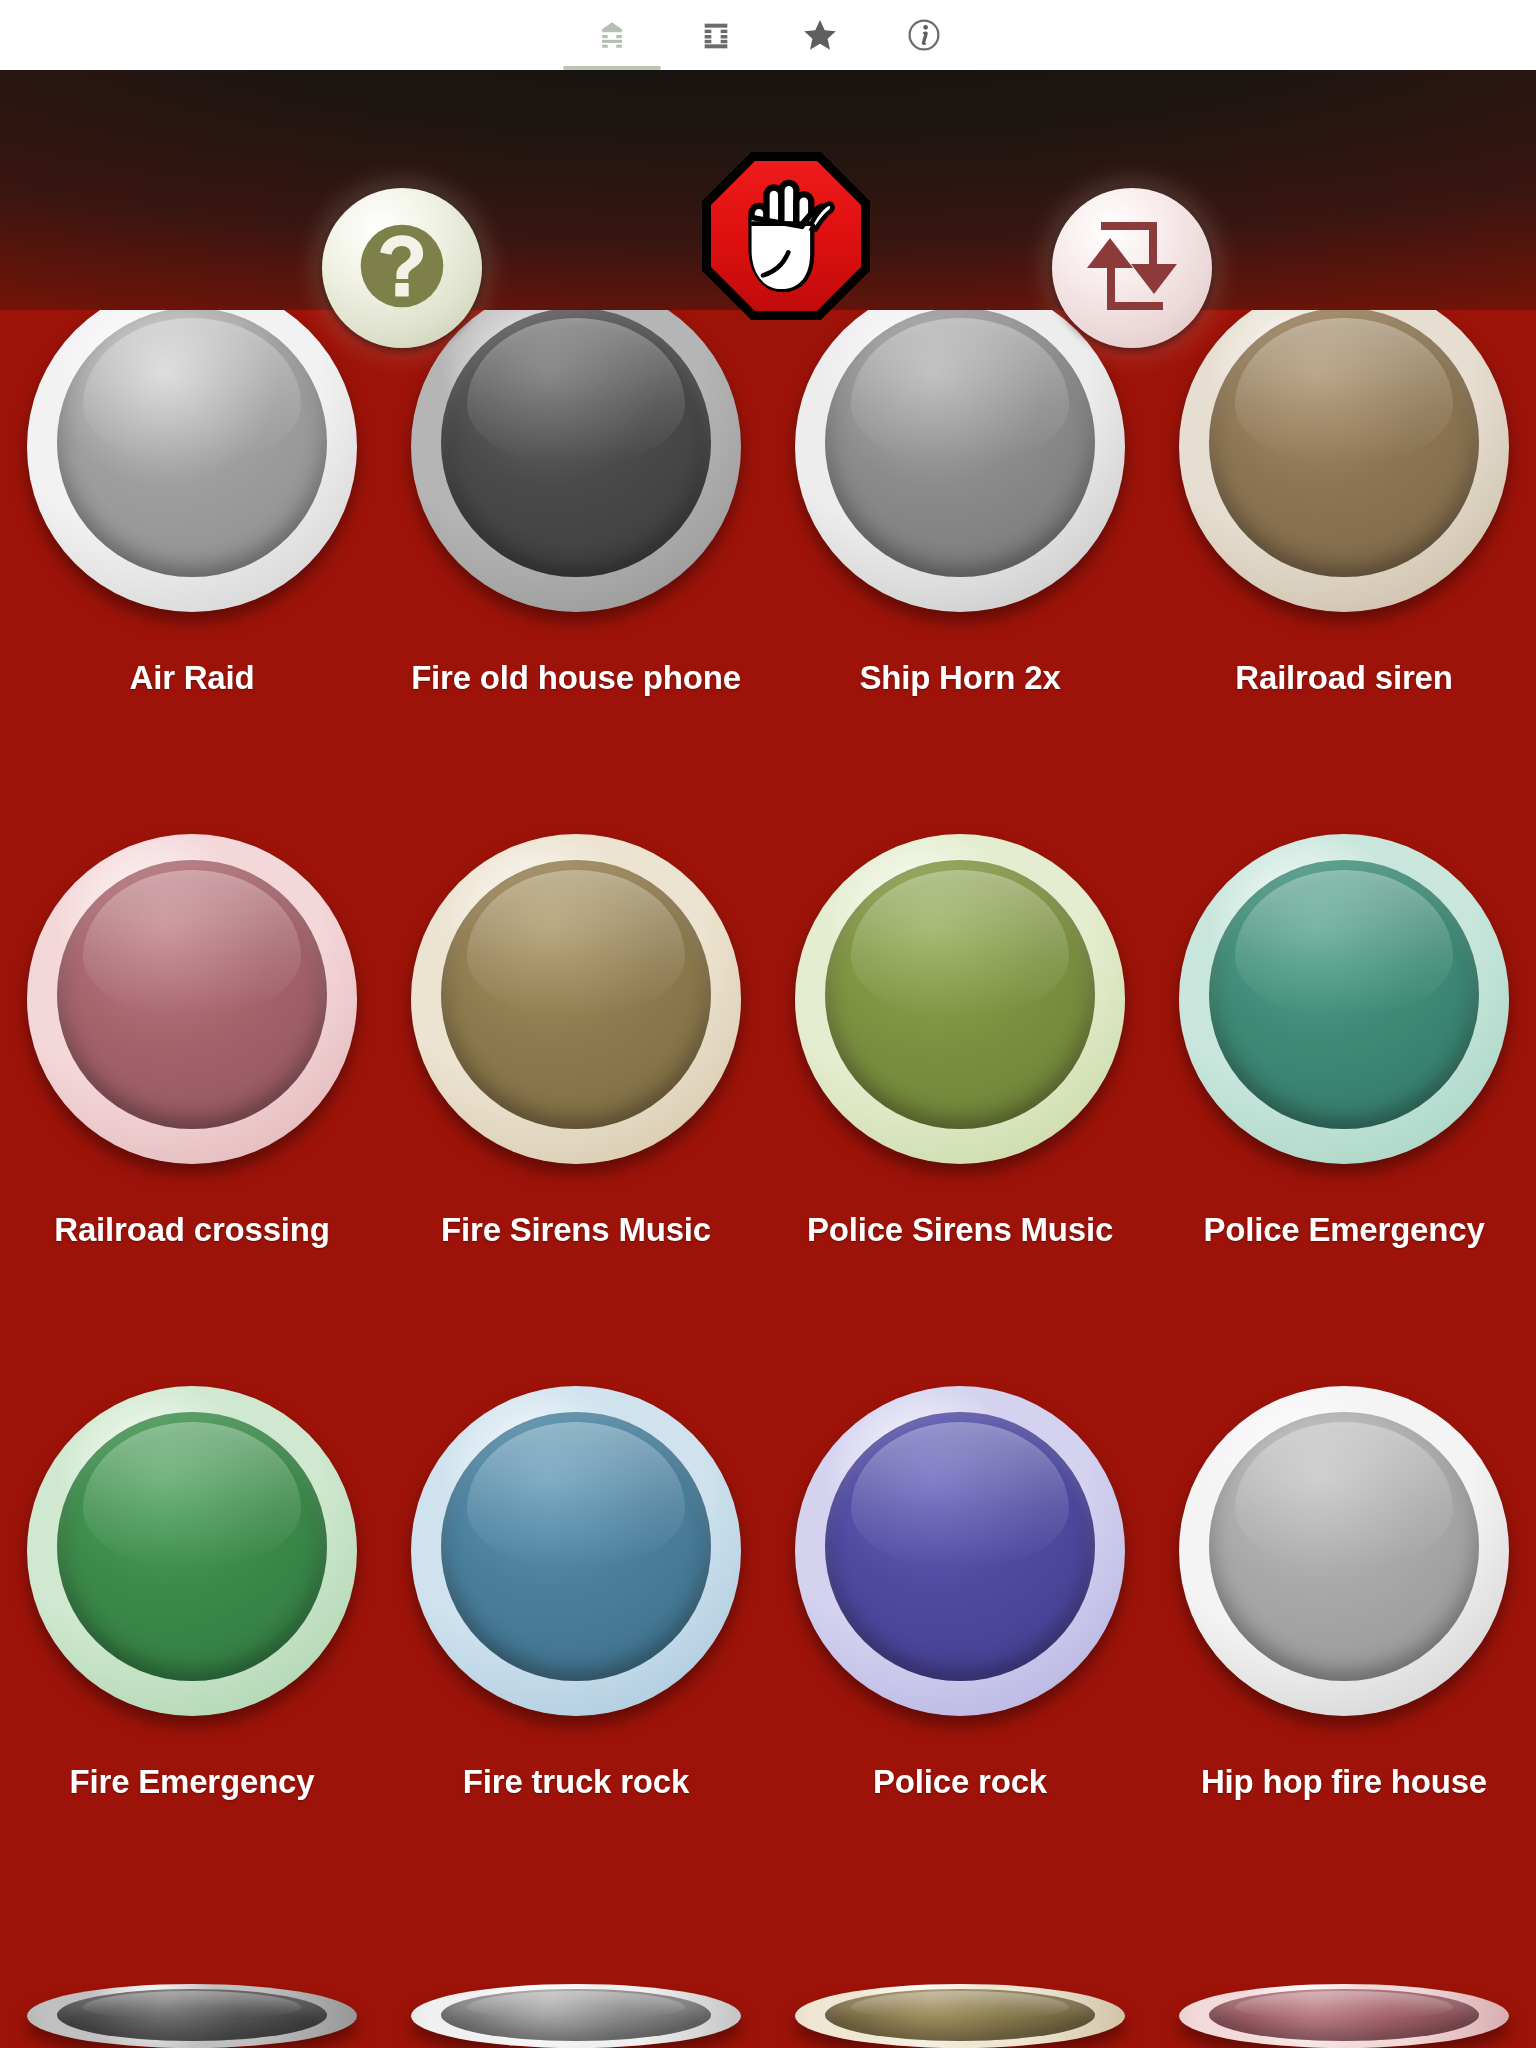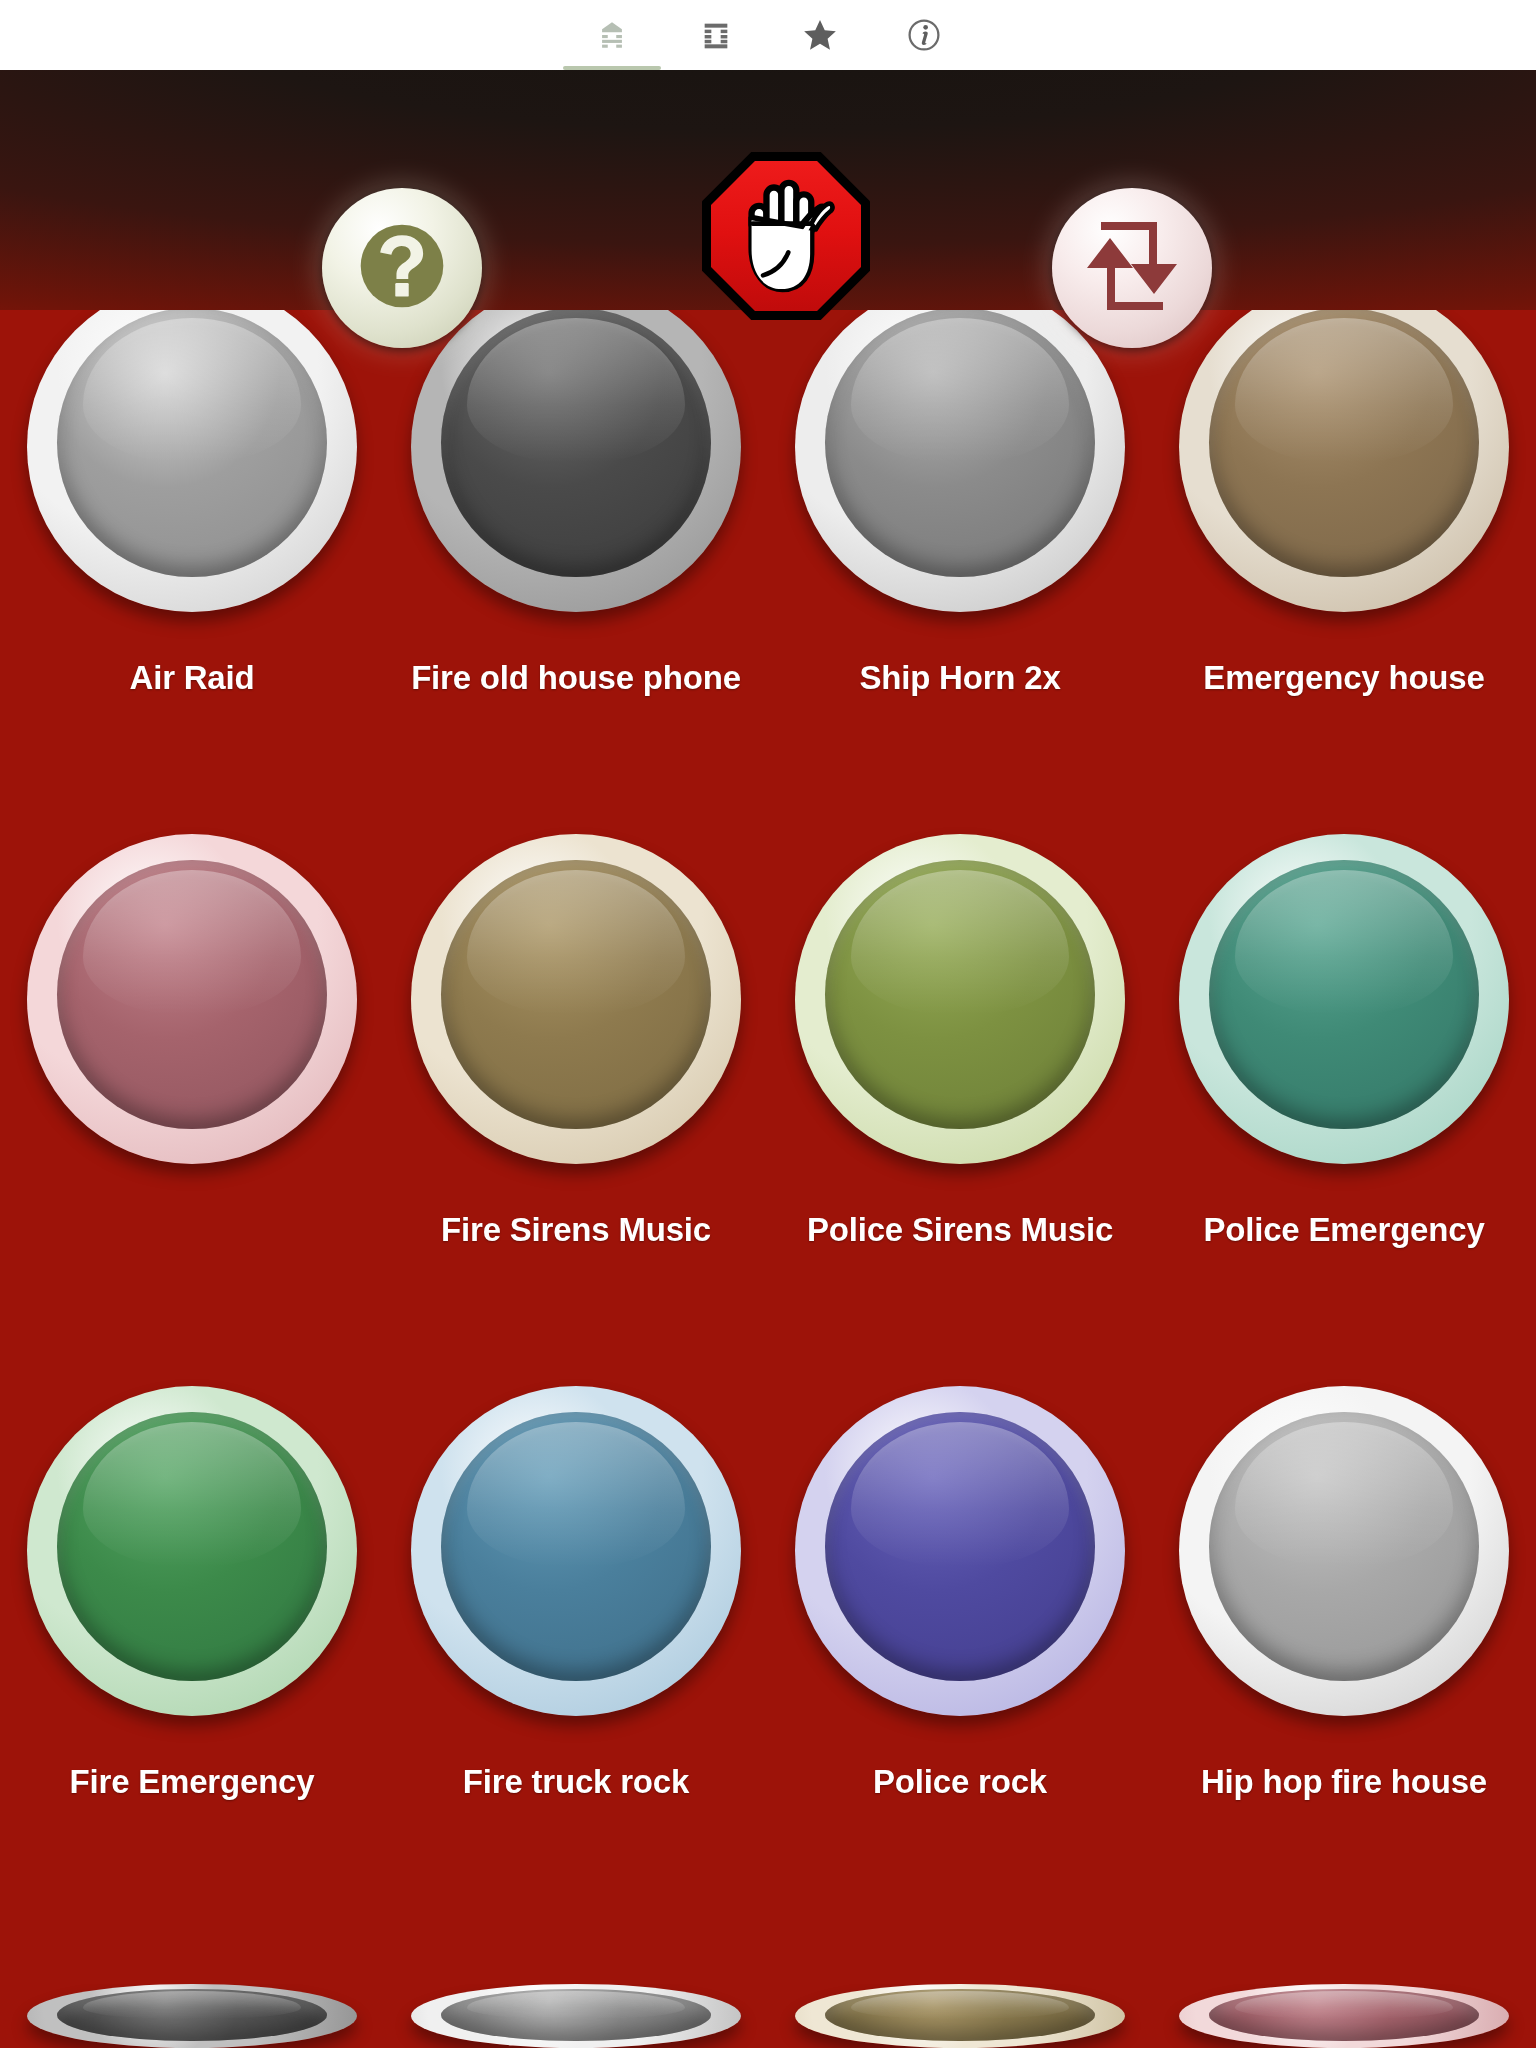--- a/index.html
+++ b/index.html
@@ -247,28 +247,29 @@
           <div class="gloss"></div>
         </div>
         <div class="label">Ship Horn 2x</div>
       </div>
       <div class="cell">
         <div class="btnwrap">
           <div class="ring" style="background: radial-gradient(circle at 38% 26%, rgb(255, 255, 255) 0%, rgb(230, 222, 208) 30%, rgb(230, 222, 208) 52%, rgb(195, 180, 156) 100%);"></div>
           <div class="dome" style="background: radial-gradient(circle at 40% 24%, rgb(171, 146, 112) 0%, rgb(141, 117, 83) 44%, rgb(122, 100, 70) 100%); box-shadow: rgba(0, 0, 0, 0.32) 0px -10px 20px inset, rgba(255, 255, 255, 0.16) 0px 8px 14px inset;"></div>
           <div class="gloss"></div>
         </div>
-        <div class="label">Emergency house</div>
+        <div class="label">Railroad siren</div>
       </div>
       <div class="cell">
         <div class="btnwrap">
           <div class="ring" style="background: radial-gradient(circle at 38% 26%, rgb(255, 255, 255) 0%, rgb(244, 215, 217) 30%, rgb(244, 215, 217) 52%, rgb(220, 174, 178) 100%);"></div>
           <div class="dome" style="background: radial-gradient(circle at 40% 24%, rgb(194, 131, 140) 0%, rgb(165, 99, 108) 44%, rgb(142, 83, 92) 100%); box-shadow: rgba(0, 0, 0, 0.32) 0px -10px 20px inset, rgba(255, 255, 255, 0.16) 0px 8px 14px inset;"></div>
           <div class="gloss"></div>
         </div>
+        <div class="label">Railroad crossing</div>
       </div>
       <div class="cell">
         <div class="btnwrap">
           <div class="ring" style="background: radial-gradient(circle at 38% 26%, rgb(255, 255, 255) 0%, rgb(236, 227, 208) 30%, rgb(236, 227, 208) 52%, rgb(207, 192, 162) 100%);"></div>
           <div class="dome" style="background: radial-gradient(circle at 40% 24%, rgb(171, 150, 102) 0%, rgb(142, 122, 78) 44%, rgb(123, 105, 65) 100%); box-shadow: rgba(0, 0, 0, 0.32) 0px -10px 20px inset, rgba(255, 255, 255, 0.16) 0px 8px 14px inset;"></div>
           <div class="gloss"></div>
         </div>
         <div class="label">Fire Sirens Music</div>
       </div>
       <div class="cell">

